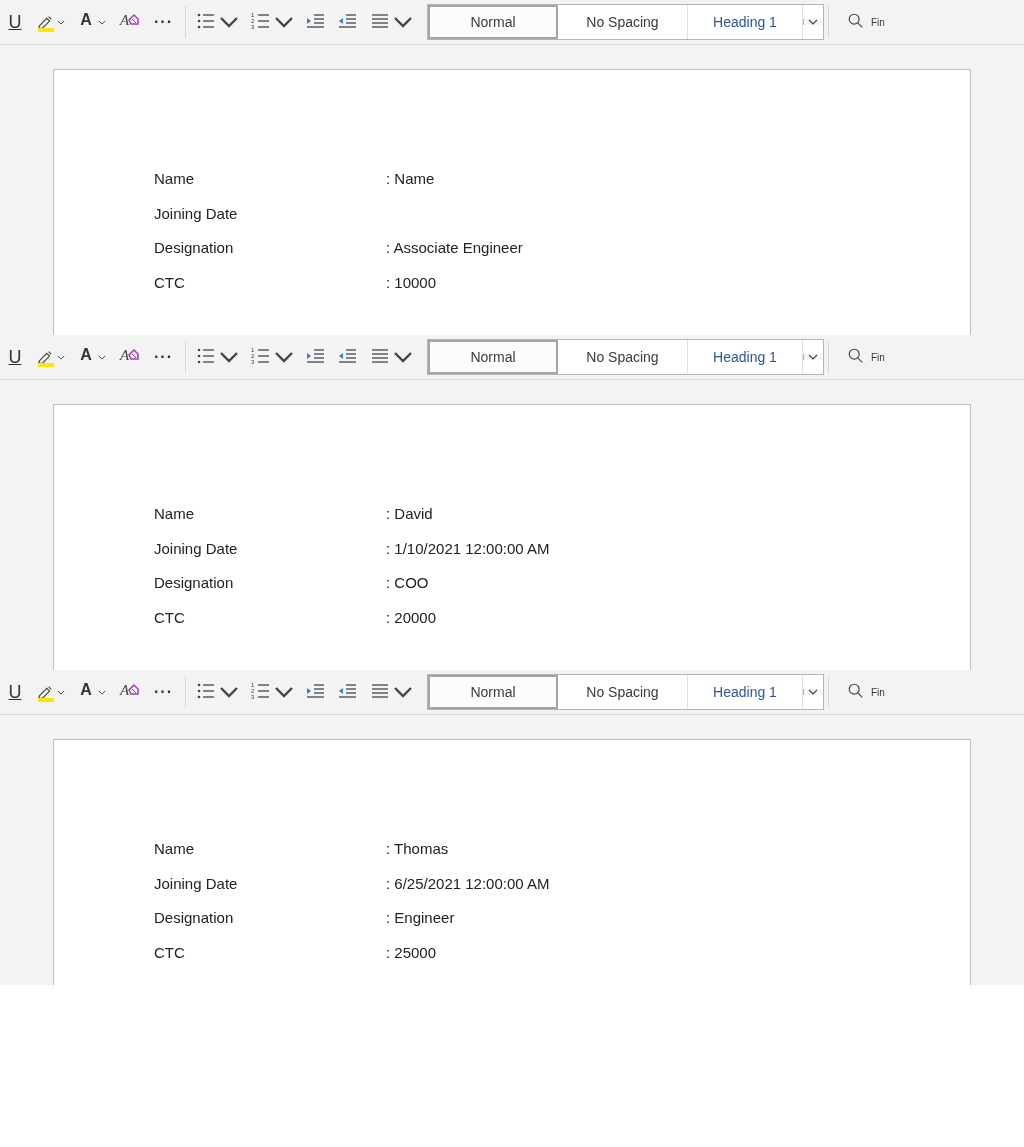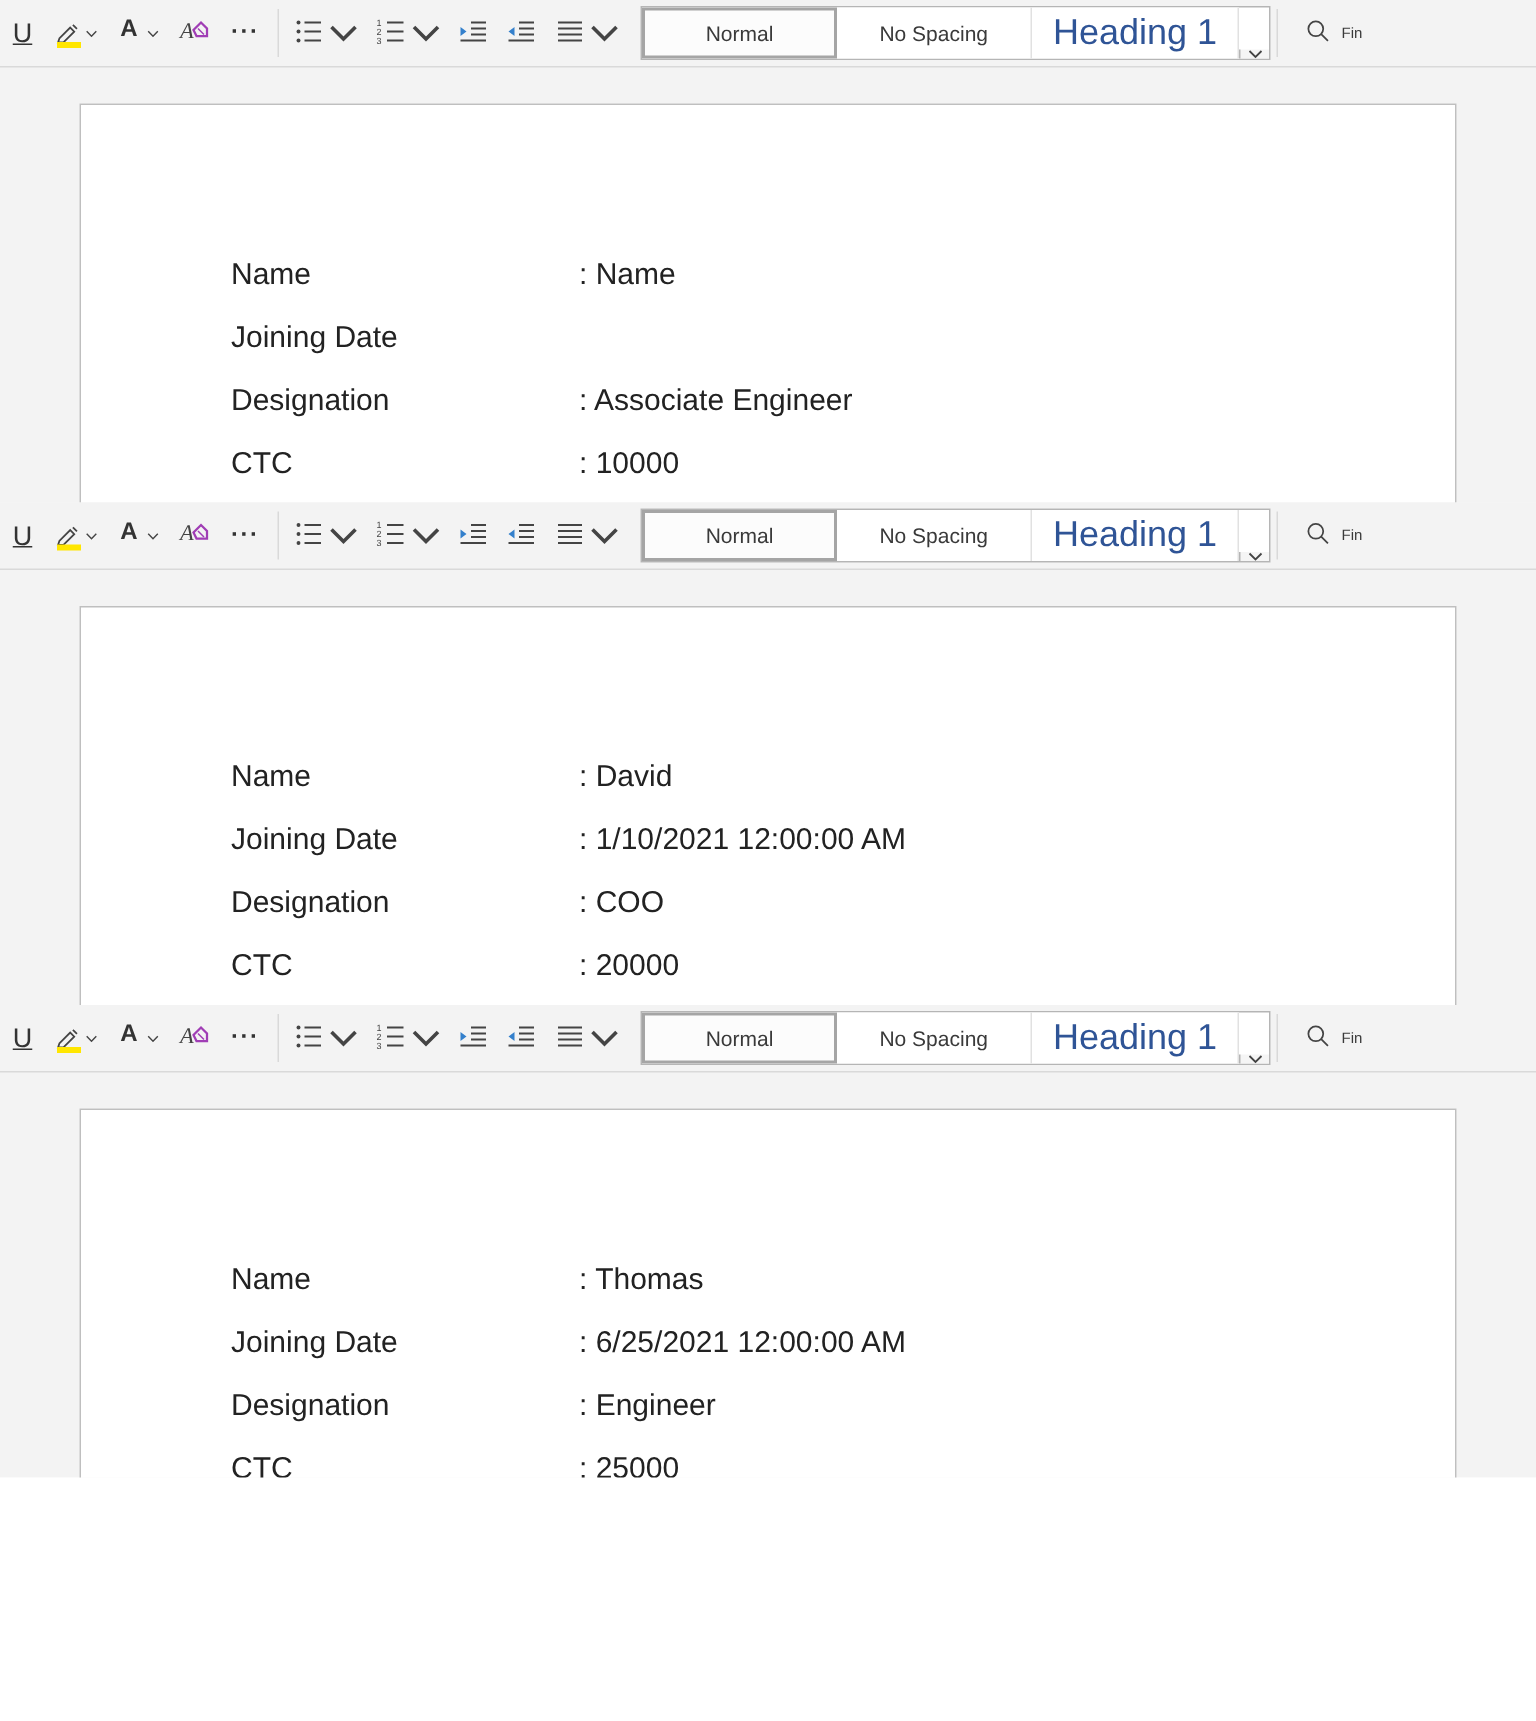--- a/index.html
+++ b/index.html
@@ -67,21 +67,21 @@
   .fc-icon {
     width: 18px; height:18px; position: relative;
     font-size: 16px; text-align: center;
     font-weight: 600;
   }
   .fc-icon span { position: relative; top: -2px; }
   .clear-fmt svg { width: 22px; height: 22px; }
   .list-icon svg { width: 20px; height: 20px; }
   .style-gallery {
     display: flex;
-    align-items: flex-end;
+    align-items: center;
     height: 36px;
     border: 1px solid #b5b5b5;
     background: #ffffff;
     margin-left: 8px;
   }
   .style-item {
     height: 100%;
     min-width: 130px;
     padding: 0 14px;
     display: flex;
@@ -93,21 +93,21 @@
     color: #3a3a3a;
     background: #ffffff;
   }
   .style-item.selected {
     border: 2px solid #a5a5a5;
     background: #fcfcfc;
     font-weight: 400;
   }
   .style-item.heading {
     color: #2f5496;
-    font-size: 24px;
+    font-size: 14px;
     font-family: "Calibri Light", "Segoe UI Light", sans-serif;
     min-width: 115px;
   }
   .style-drop {
     width: 20px;
     display:flex; align-items:center; justify-content:center;
     border-left:1px solid #b5b5b5;
     background:#f5f5f5;
     cursor:pointer;
   }
@@ -130,21 +130,21 @@
   .page {
     width: 918px;
     margin: 0 auto;
     background: #ffffff;
     border: 1px solid #bfbfbf;
     padding: 98px 100px 40px 100px;
     min-height: 270px;
   }
   .record-row {
     display: flex;
-    font-size: 20px;
+    font-size: 15px;
     color: #222;
     line-height: 1.5;
     margin-bottom: 12px;
   }
   .record-label {
     width: 232px;
   }
   .record-value {
     flex: 1;
   }

